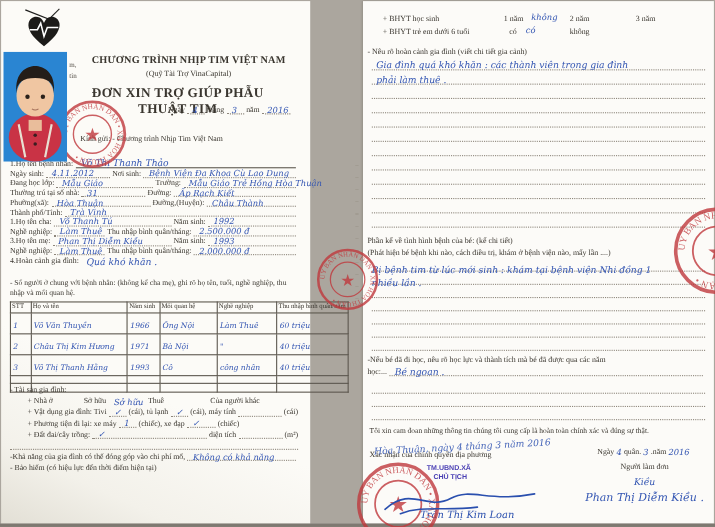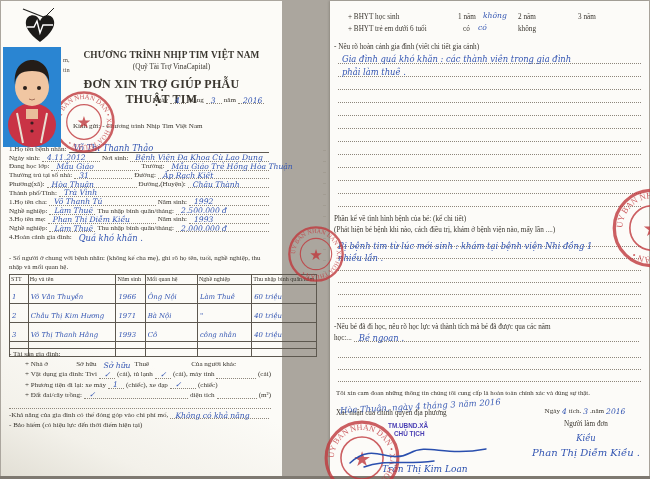--- a/index.html
+++ b/index.html
@@ -417,21 +417,21 @@
     <div class="abs" id="commit" style="top:388px;left:6px;right:8px">Tôi xin cam đoan những thông tin chúng tôi cung cấp là hoàn toàn chính xác và đúng sự thật.</div>
 
     <div class="abs rlabel" style="top:408px;left:6px">Xác nhận của chính quyền địa phương</div>
     <span class="abs hw hwbig" id="confirm-hw" style="top:401px;left:10px">Hòa Thuận, ngày 4 tháng 3 năm 2016</span>
     <span class="abs violet" style="top:421px;left:58px;font-size:6.4px">TM.UBND.XÃ</span>
     <span class="abs violet" style="top:429px;left:64px;font-size:6.4px">CHỦ TỊCH</span>
 
     <div class="abs" style="top:406px;left:198px;width:116px;display:flex;align-items:flex-end;justify-content:center">
       <span class="pr">Ngày</span>
       <span class="hw" style="margin:0 2px">4</span>
-      <span class="pr">tích.</span>
+      <span class="pr">quân.</span>
       <span class="hw" style="margin:0 2px">3</span>
       <span class="pr">.năm</span>
       <span class="hw" style="margin:0 2px">2016</span>
     </div>
     <div class="abs rlabel" style="top:419px;left:198px;width:116px;text-align:center">Người làm đơn</div>
     <div class="abs hw hwbig" style="top:433px;left:198px;width:116px;text-align:center">Kiều</div>
     <div class="abs hw" style="top:447px;left:198px;width:116px;text-align:center;font-size:10px">Phan Thị Diễm Kiều .</div>
 
     <svg id="signature" style="top:434px;left:14px" width="150" height="40" viewBox="0 0 150 40">
       <path d="M6 28 C30 6 44 30 66 18 C84 8 100 22 142 14 M20 32 C40 24 60 30 90 26" fill="none" stroke="#2a4fae" stroke-width="1.5" stroke-linecap="round"></path>

